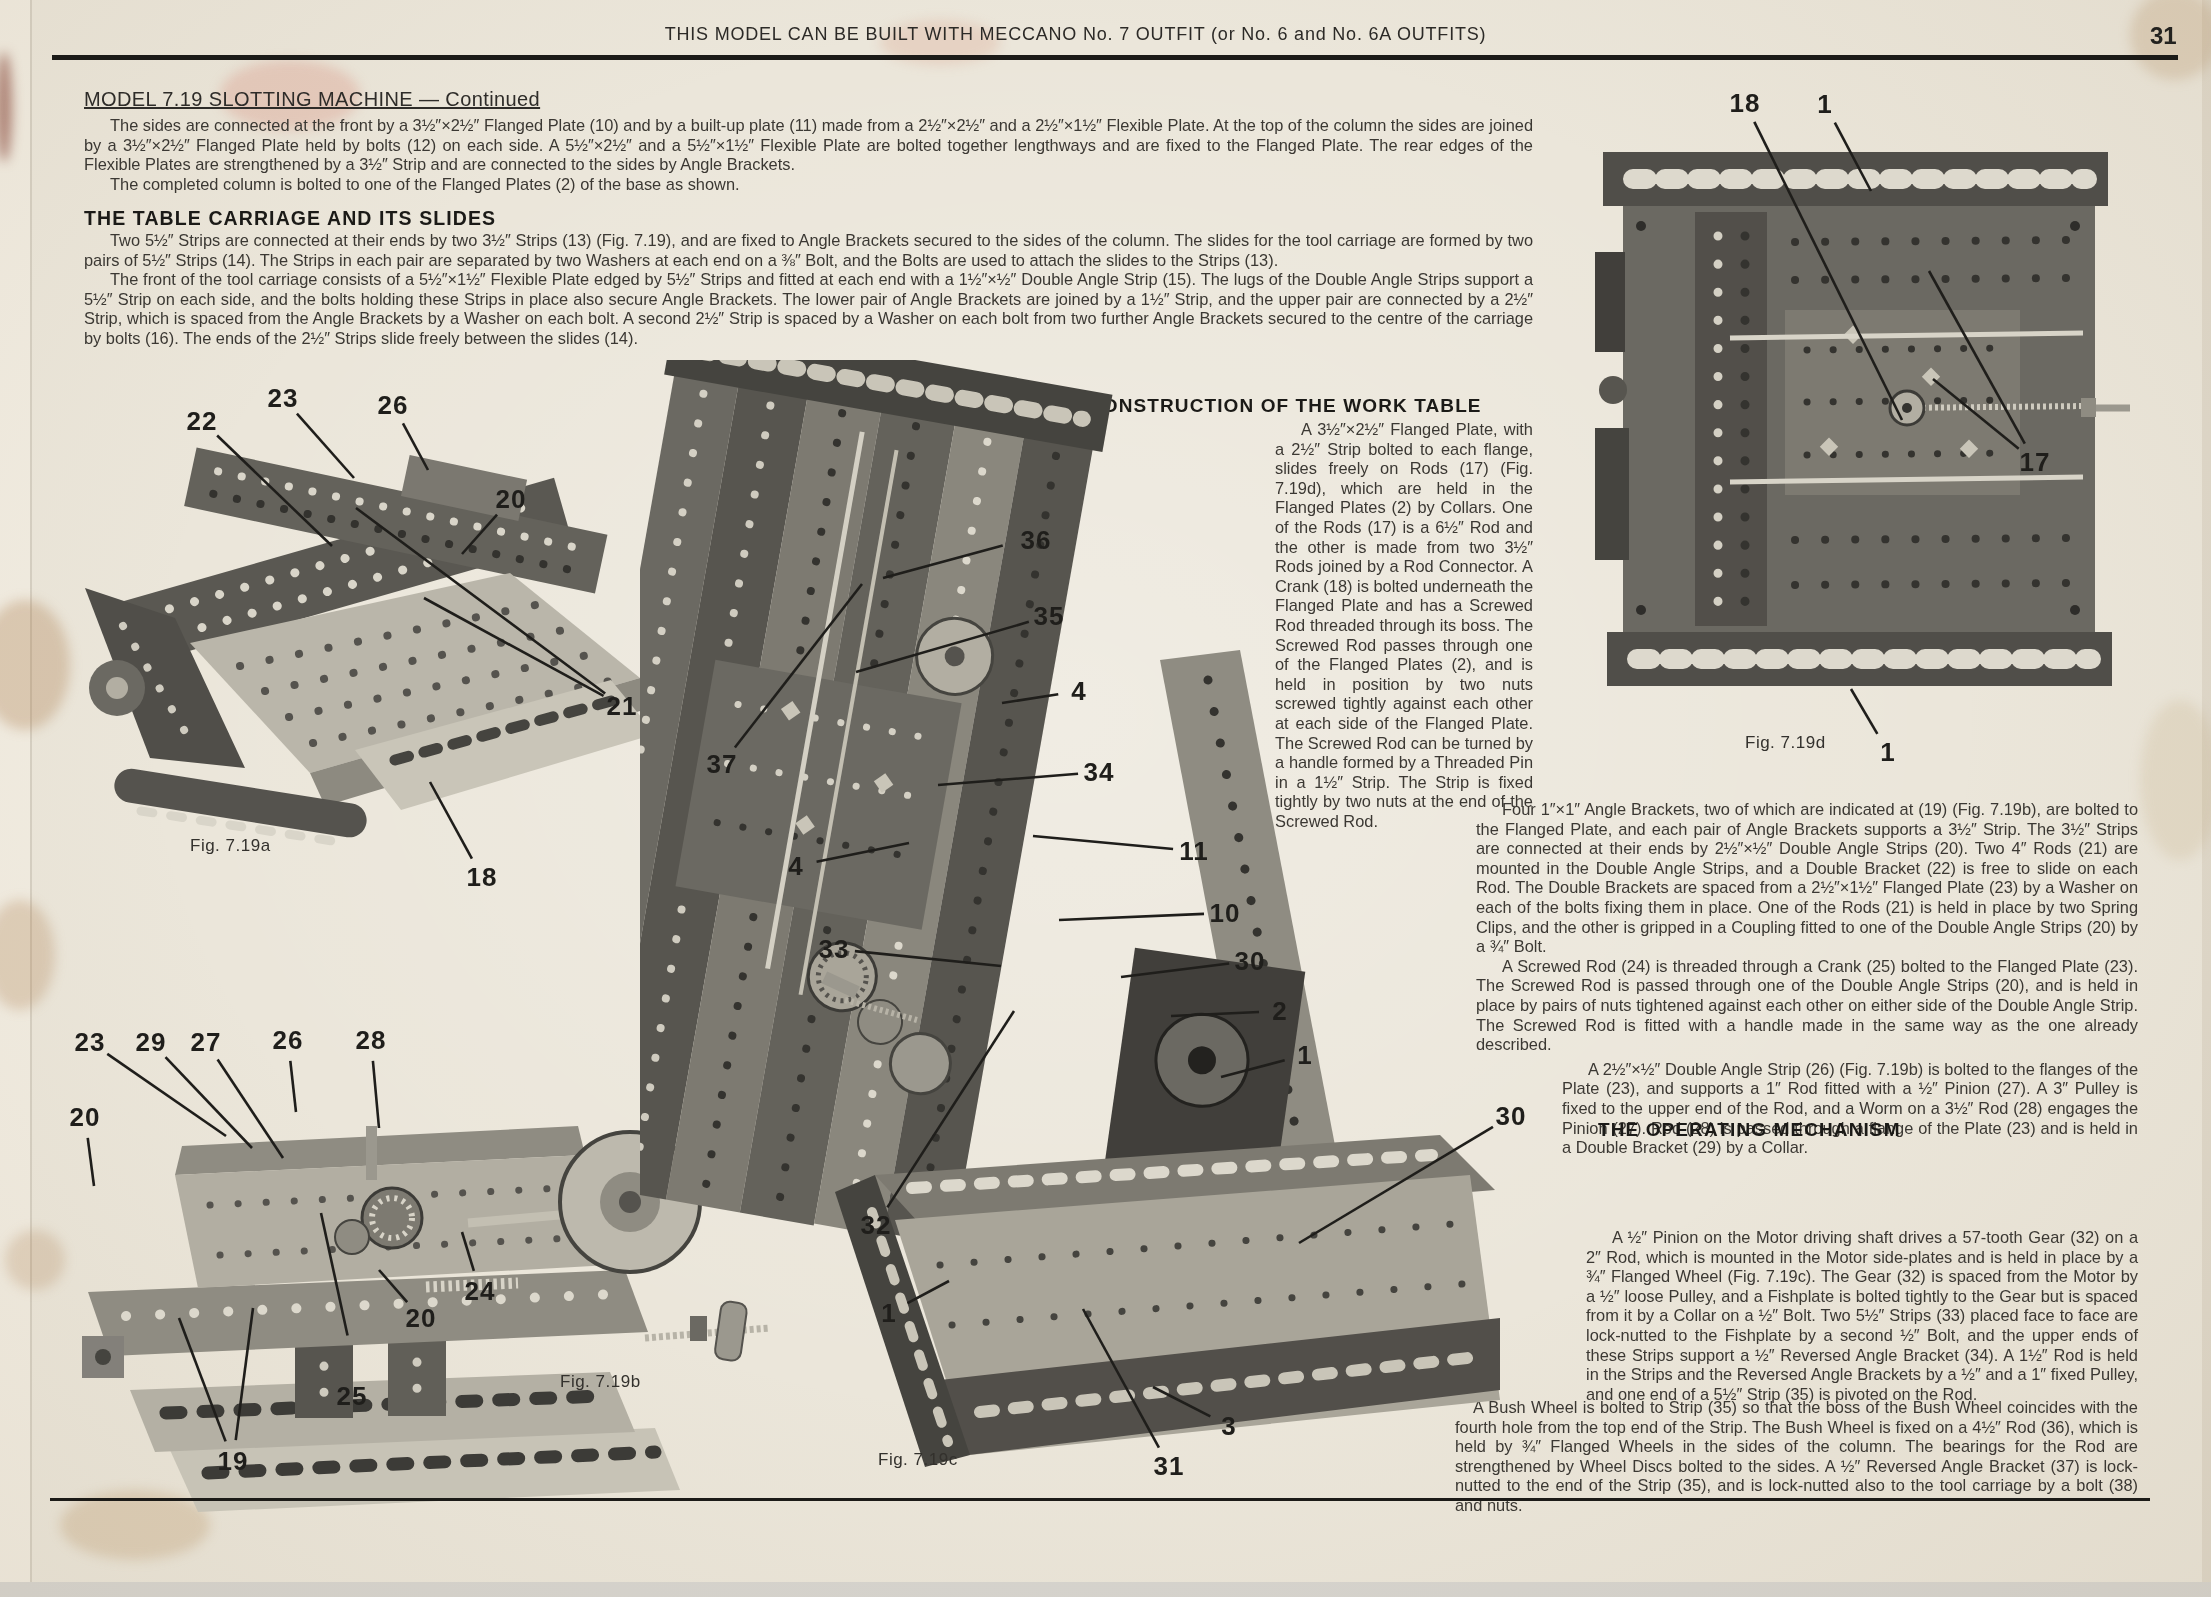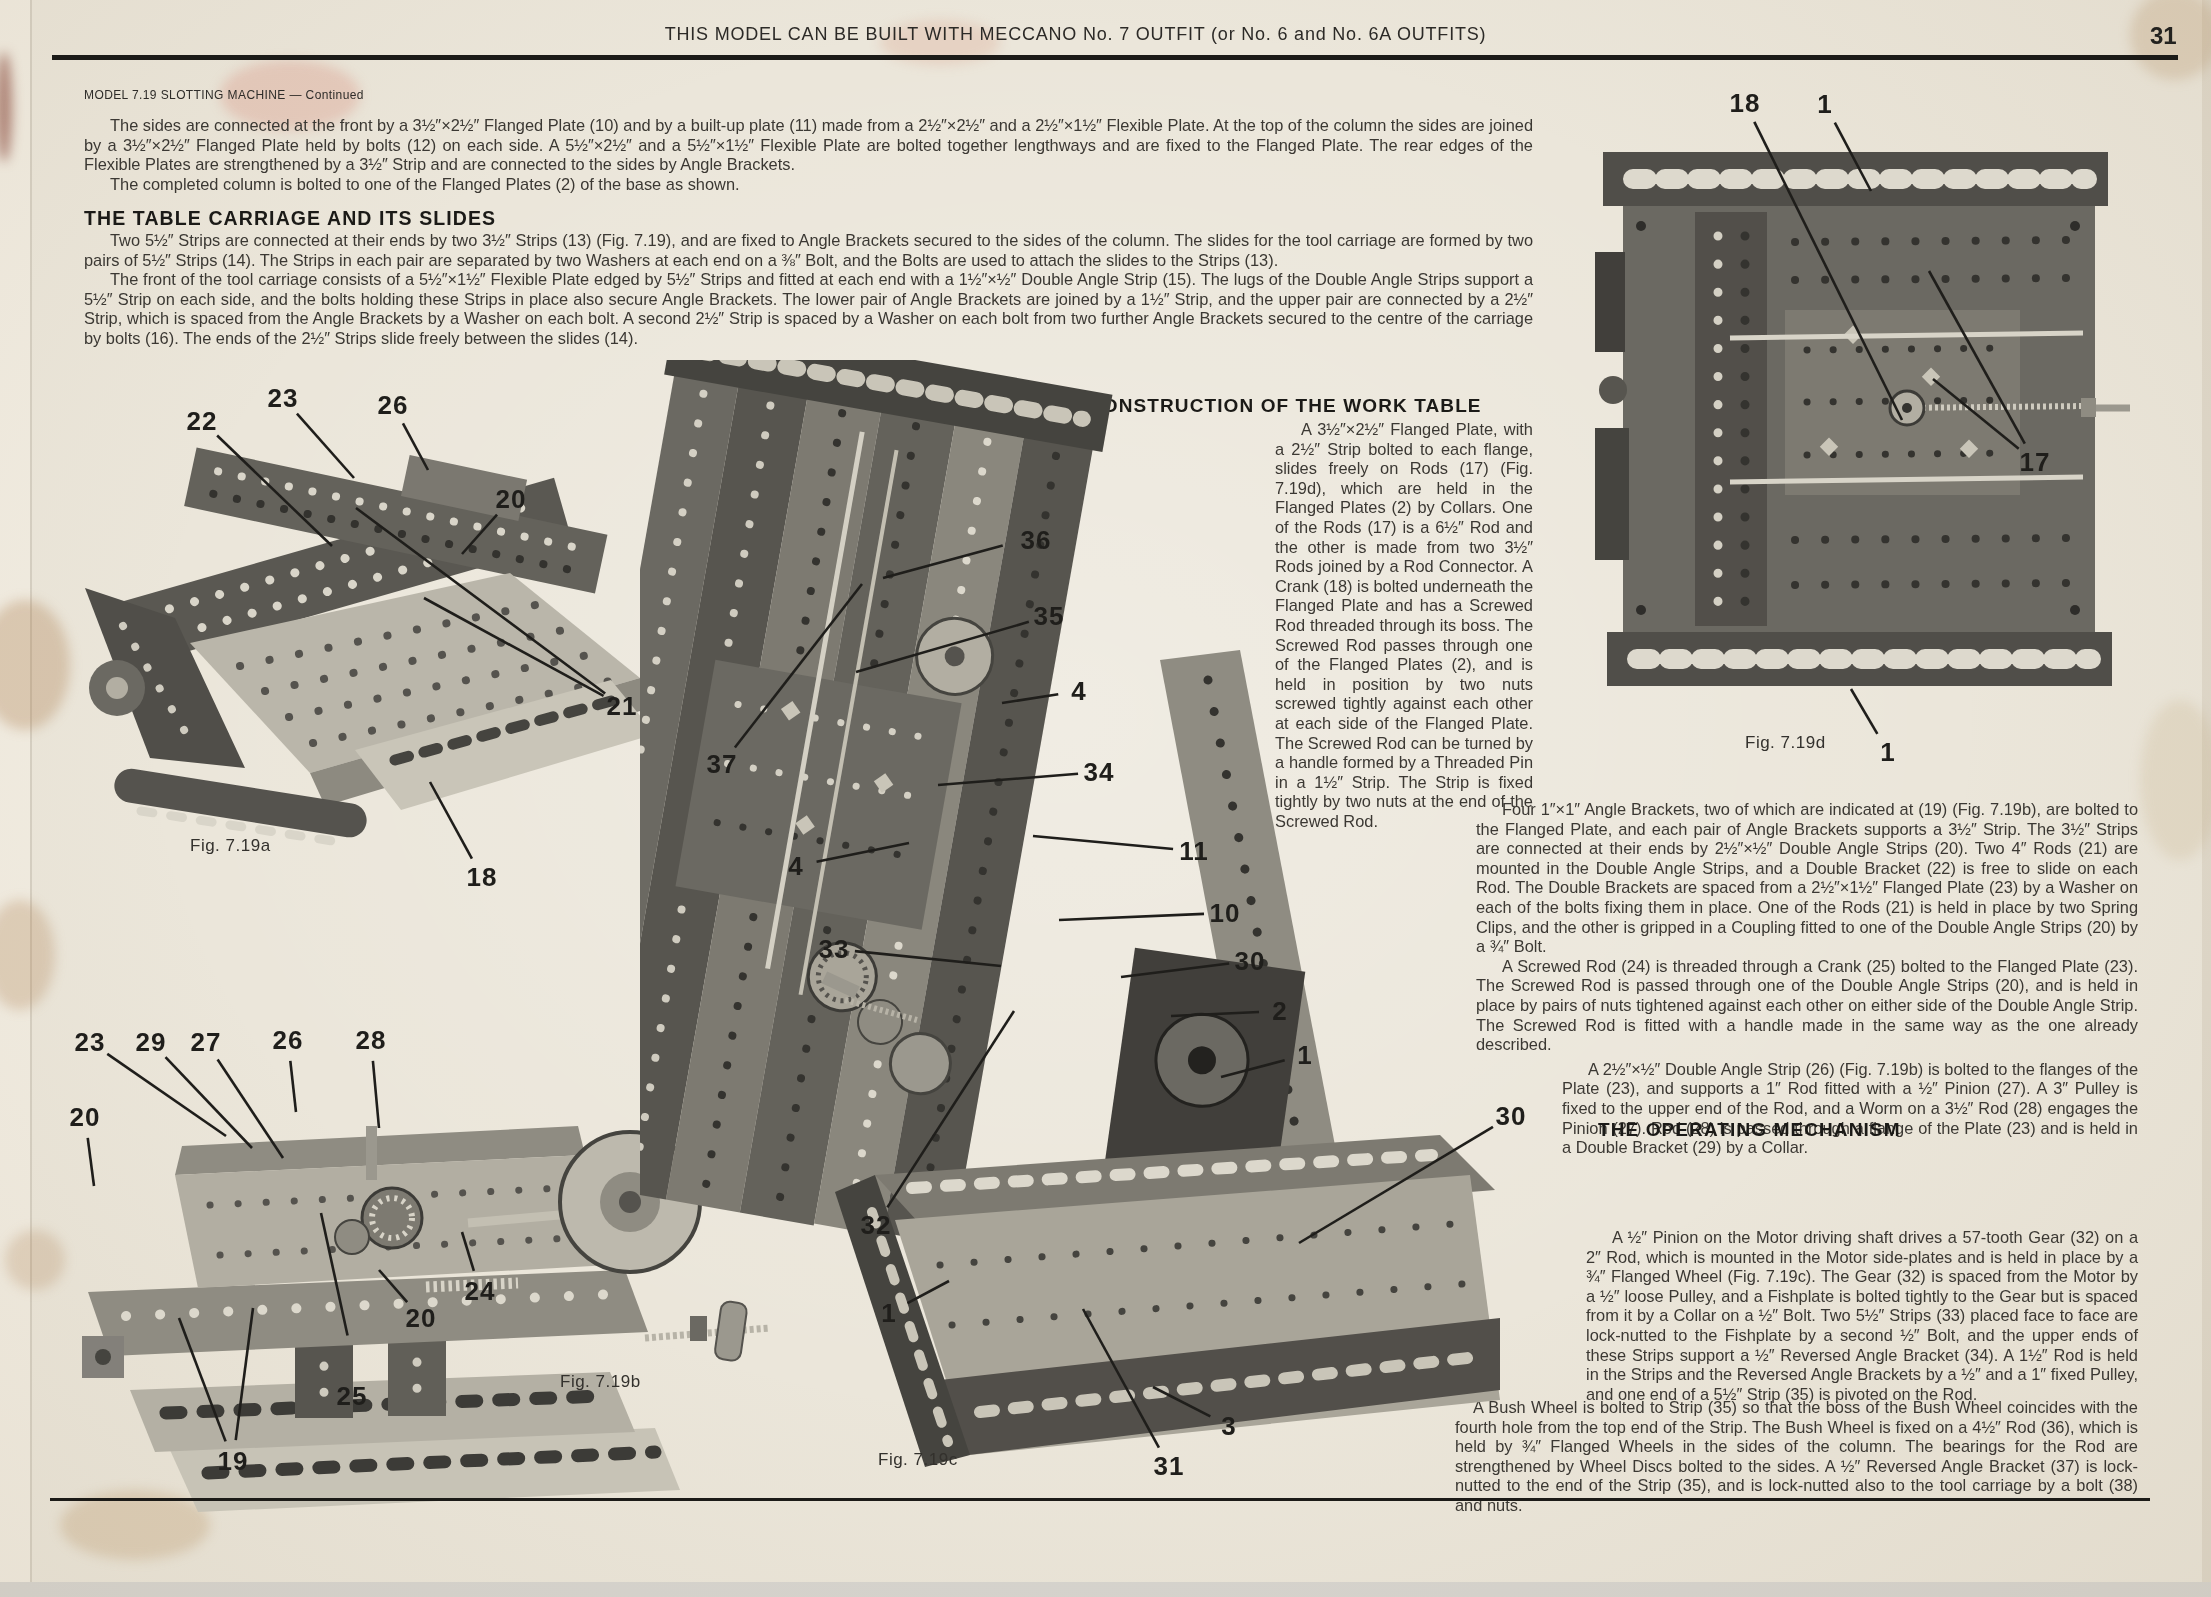--- a/index.html
+++ b/index.html
@@ -15,21 +15,21 @@
   .left-edge{position:absolute;left:0;top:0;width:30px;height:1582px;background:#f1ece1;border-right:2px solid rgba(90,75,55,0.18);}
   .bottom-scan{position:absolute;left:0;top:1582px;width:2211px;height:15px;background:#d7d5d0;}
   .right-edge{position:absolute;right:0;top:0;width:9px;height:1582px;background:rgba(120,100,70,0.10);}
   .stain{position:absolute;border-radius:50%;pointer-events:none;filter:blur(6px);}
   
   .rule{position:absolute;background:#1c1b18;}
   
   .banner{position:absolute;left:0;right:60px;top:24px;text-align:center;
     font-size:18px;letter-spacing:0.8px;color:#2c2a27;}
   .pageno{position:absolute;left:2150px;top:22px;font-size:24px;font-weight:bold;color:#23221f;}
-  .model-title{position:absolute;left:84px;top:88px;font-size:12px;letter-spacing:0.4px;color:#2e2c29;}
+  .model-title{position:absolute;left:84px;top:88px;font-size:20px;letter-spacing:0.4px;color:#2e2c29;text-decoration:underline;}
   
   .tx{position:absolute;font-size:16.4px;line-height:19.6px;text-align:justify;color:#3b3833;}
   .tx p{margin:0;text-indent:26px;}
   .tx p + p{margin-top:0px;}
   .sec-head{position:absolute;font-weight:bold;color:#1b1a17;letter-spacing:1.1px;font-size:19.5px;white-space:nowrap;}
   .wrap-spacer{float:left;width:202px;height:300px;margin-top:97px;}
   
   .fig{position:absolute;}
   .fig svg{display:block;width:100%;height:100%;}
   .fig-caption{position:absolute;font-size:17px;color:#33312d;letter-spacing:0.5px;white-space:nowrap;}

